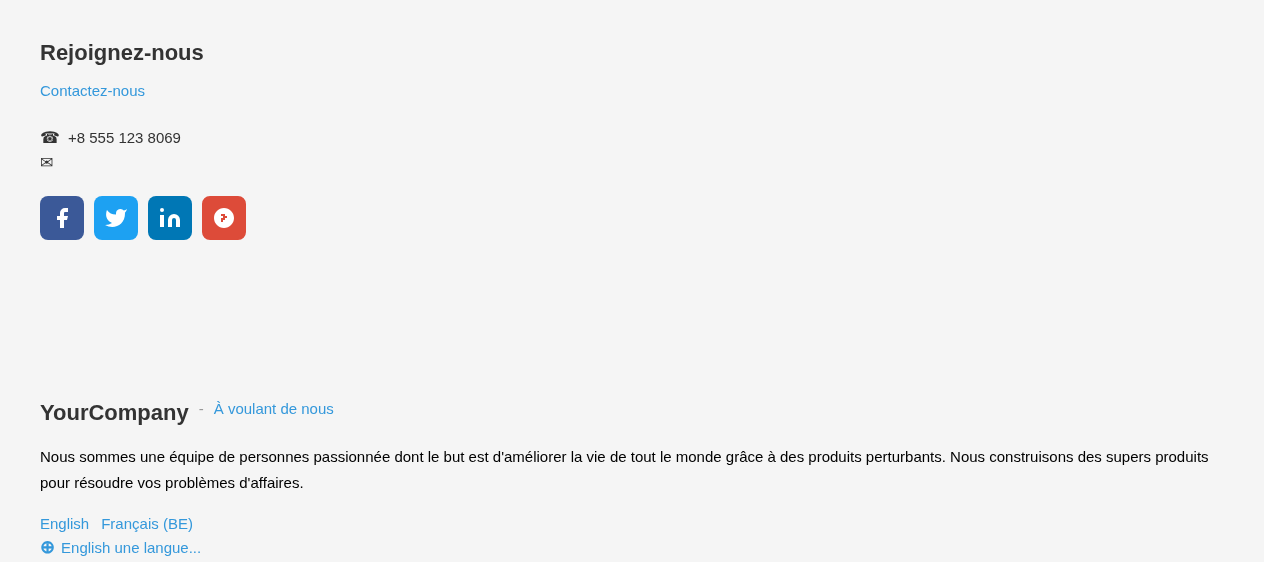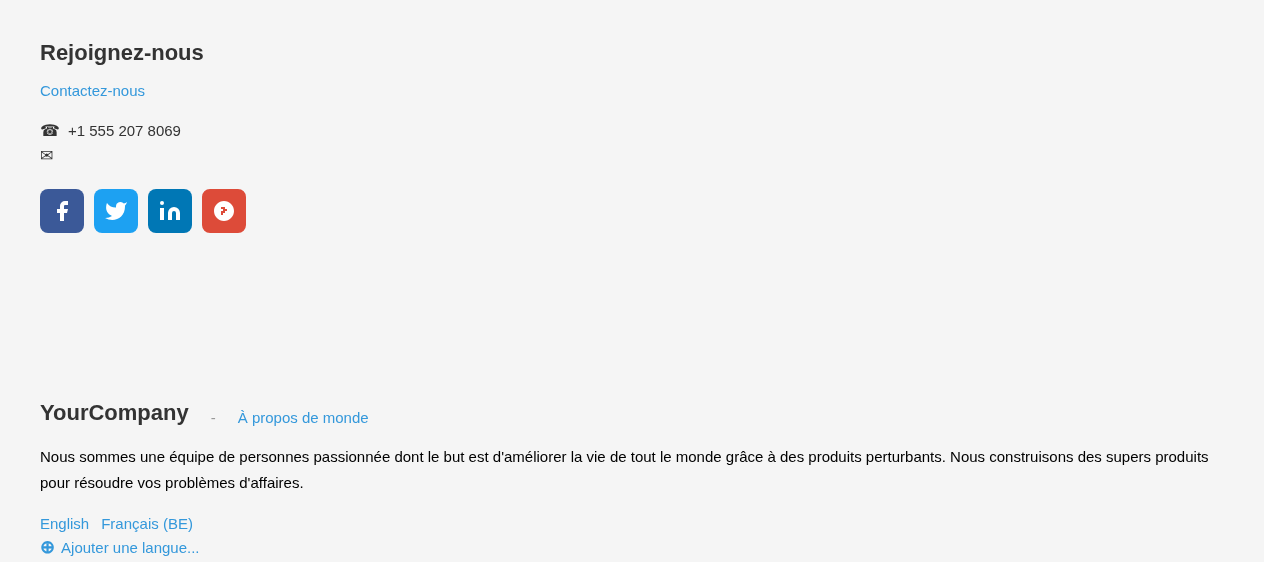--- a/index.html
+++ b/index.html
@@ -41,21 +41,21 @@
       font-weight: bold;
       color: #333;
       margin-bottom: 16px;
     }
 
     .contact-link {
       color: #3498db;
       text-decoration: none;
       font-size: 15px;
       display: block;
-      margin-bottom: 22px;
+      margin-bottom: 29px;
     }
 
     .contact-info {
       margin-bottom: 24px;
     }
 
     .contact-item {
       display: flex;
       align-items: center;
       gap: 8px;
@@ -107,22 +107,22 @@
 
     .social-icon svg {
       width: 24px;
       height: 24px;
       fill: white;
     }
 
     
     .company-header {
       display: flex;
-      align-items: flex-end;
-      gap: 22px;
+      align-items: flex-start;
+      gap: 10px;
       margin-bottom: 18px;
     }
 
     .company-name {
       font-size: 22px;
       font-weight: bold;
       color: #333;
     }
 
     .about-link {
@@ -180,21 +180,21 @@
 <div class="page-container">
 
   <div class="left-column">
     <h2 class="section-title">Rejoignez-nous</h2>
 
     <a class="contact-link" href="#">Contactez-nous</a>
 
     <div class="contact-info">
       <div class="contact-item">
         <span class="contact-icon">☎</span>
-        <span>+1 555 207 8069</span>
+        <span>+8 555 123 8069</span>
       </div>
       <div class="contact-item">
         <span class="contact-icon">✉</span>
       </div>
     </div>
 
     <div class="social-icons">
       <a class="social-icon facebook" href="#" title="Facebook">
         <svg viewBox="0 0 24 24">
           <path d="M18 2h-3a5 5 0 00-5 5v3H7v4h3v8h4v-8h3l1-4h-4V7a1 1 0 011-1h3z"></path>
@@ -216,31 +216,31 @@
           <path d="M12 2C6.48 2 2 6.48 2 12s4.48 10 10 10 10-4.48 10-10S17.52 2 12 2zm-1 14H9V8h2v8zm4-4h-2v2h-2v-2H9v-2h2V8h2v2h2v2z"></path>
         </svg>
       </a>
     </div>
   </div>
 
   <div class="right-column">
     <div class="company-header">
       <span class="company-name">YourCompany</span>
       <span class="divider">-</span>
-      <a class="about-link" href="#">À propos de monde</a>
+      <a class="about-link" href="#">À voulant de nous</a>
     </div>
 
     <p class="company-description">Nous sommes une équipe de personnes passionnée dont le but est d'améliorer la vie de tout le monde grâce à des produits perturbants. Nous construisons des supers produits pour résoudre vos problèmes d'affaires.</p>
 
 
     <div class="language-section">
       <div class="language-links">
         <a class="lang-link" href="#">English</a>
         <a class="lang-link" href="#">Français (BE)</a>
       </div>
       <a class="add-language" href="#">
         <span class="add-icon">⊕</span>
-        <span>Ajouter une langue...</span>
+        <span>English une langue...</span>
       </a>
     </div>
   </div>
 
 </div>
 
 </body></html>

